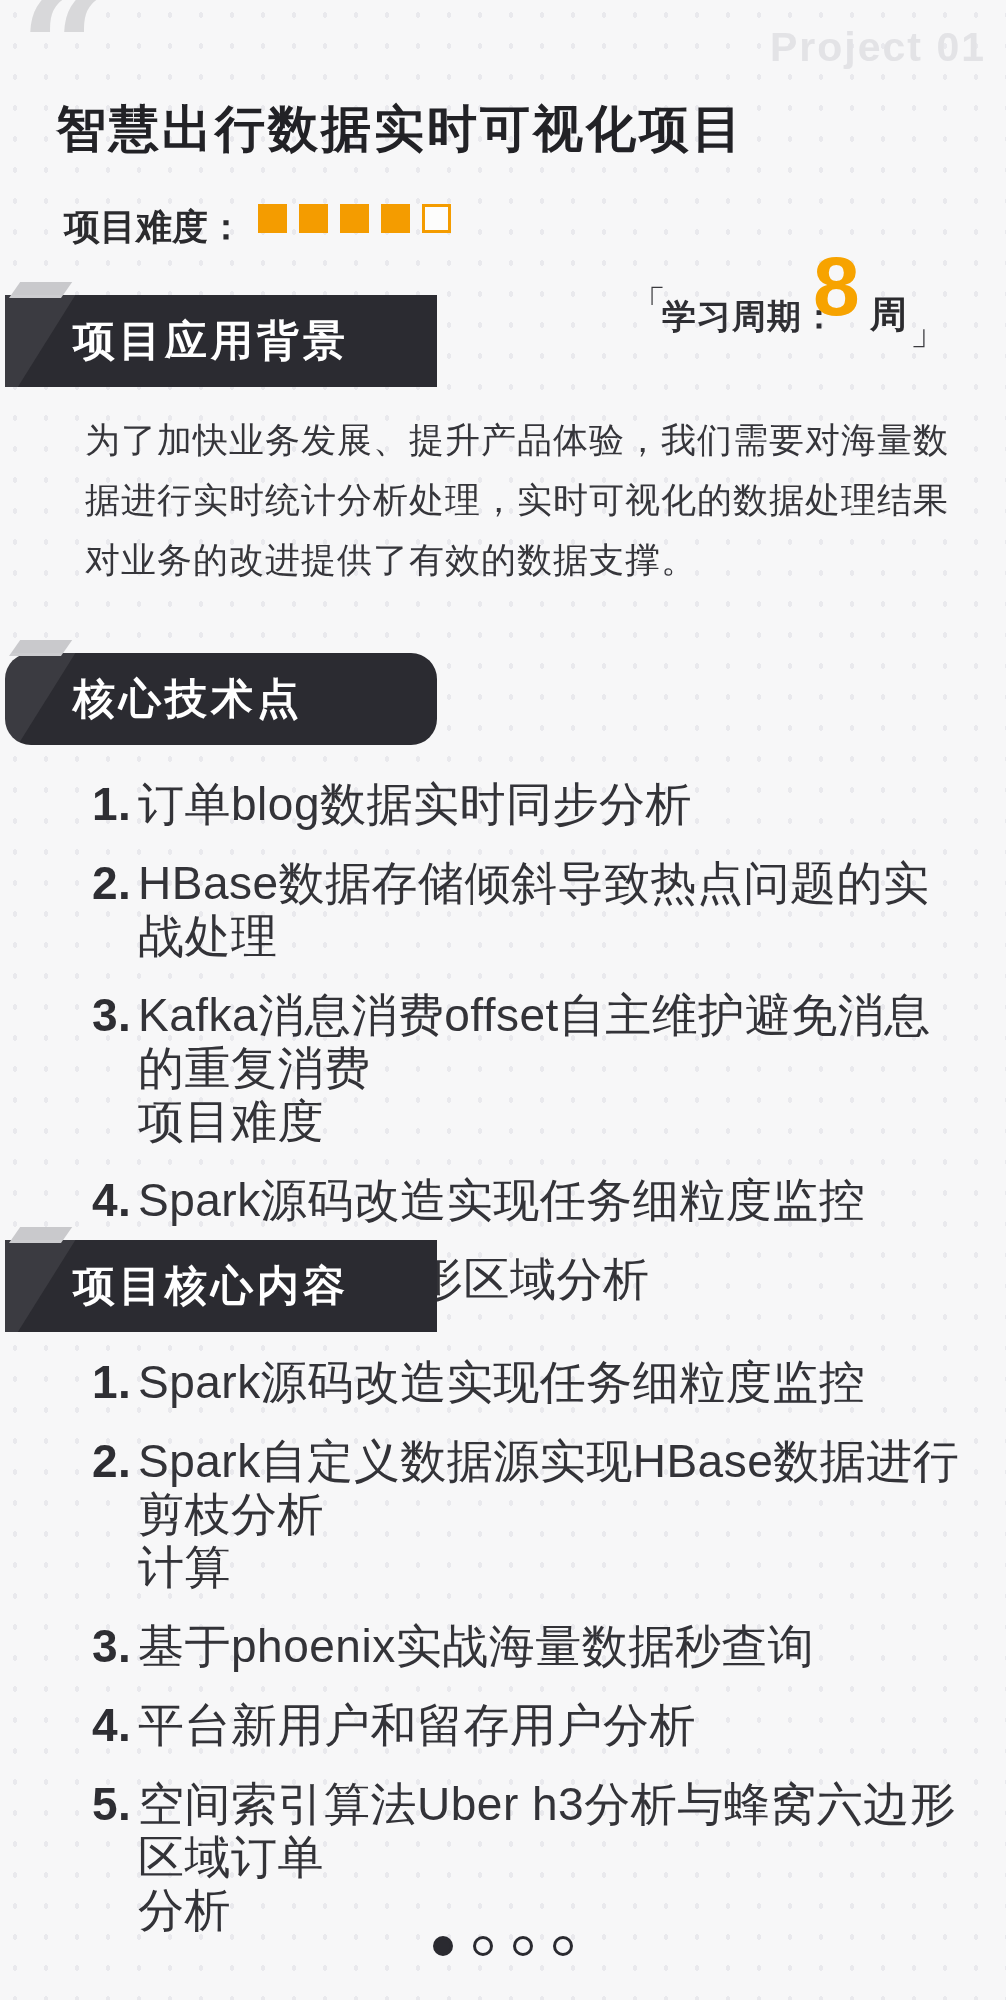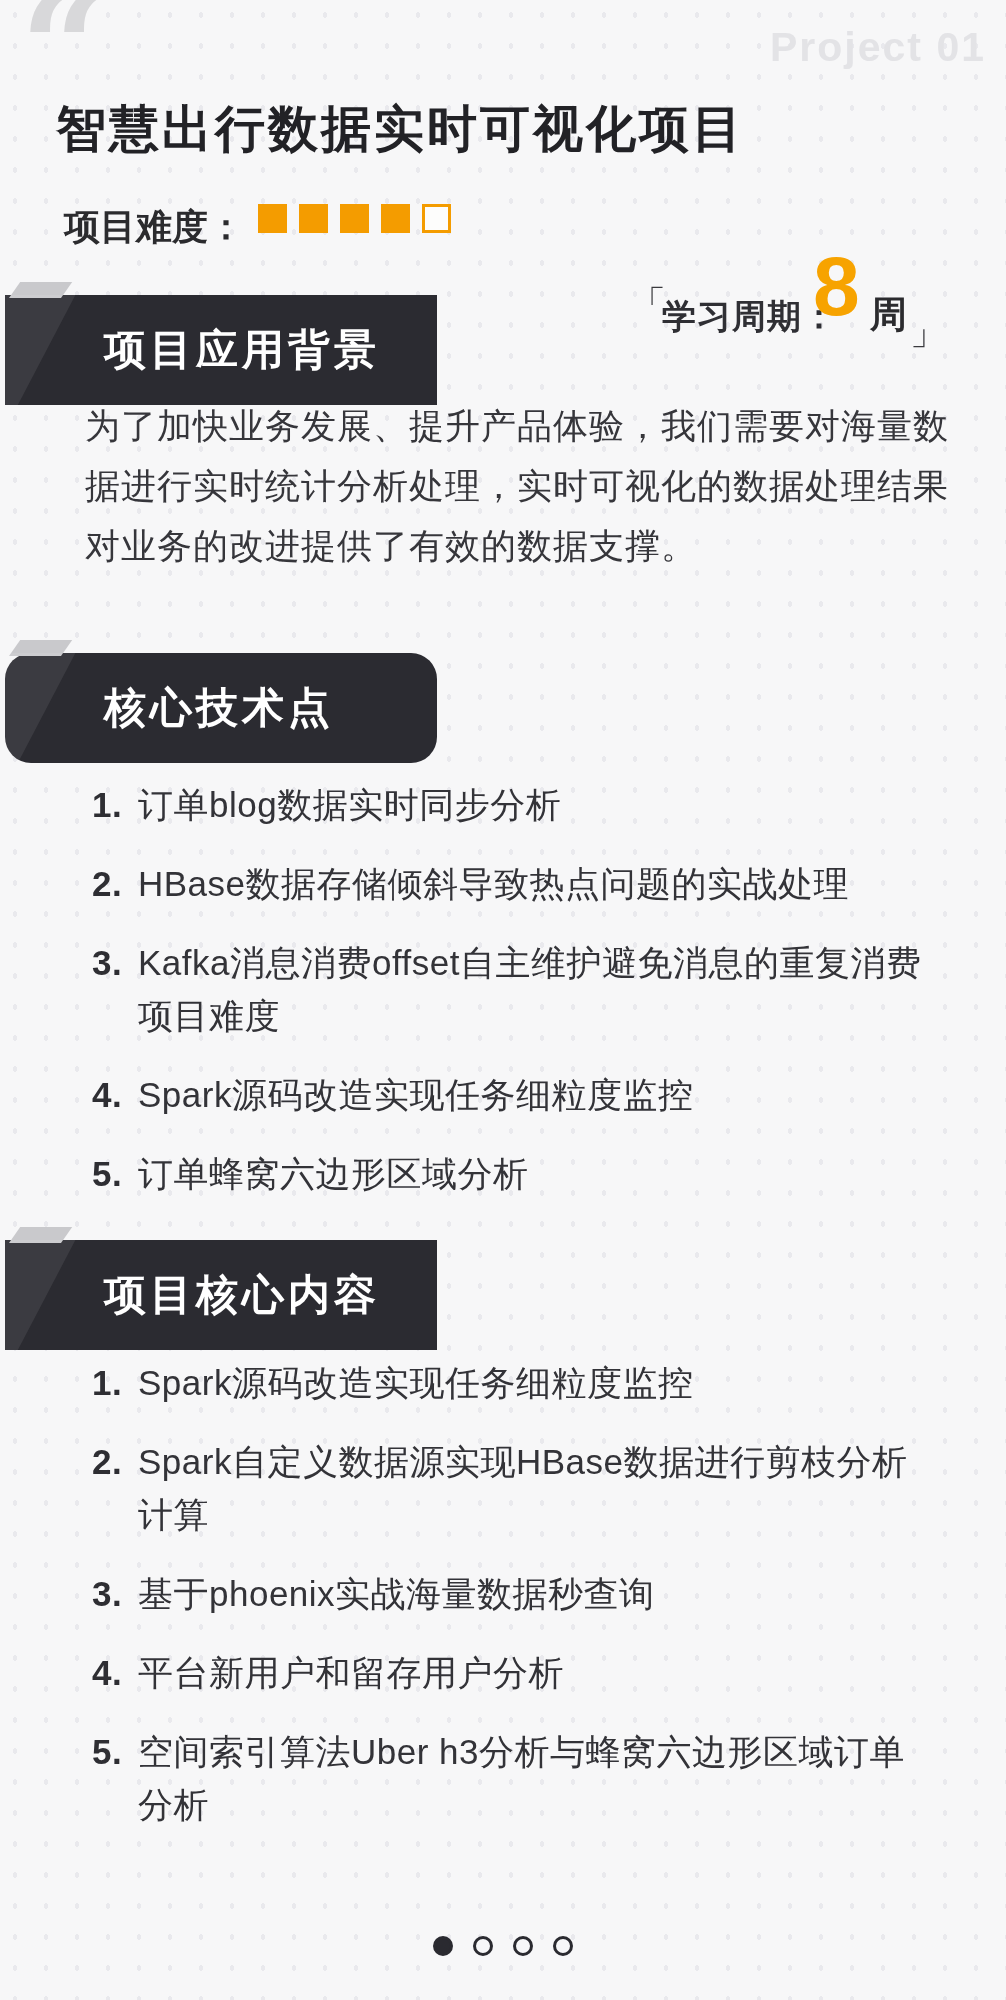--- a/index.html
+++ b/index.html
@@ -26,23 +26,23 @@
   }
   .difficulty-row{
     position:absolute;left:64px;top:198px;height:40px;
     display:flex;align-items:center;
   }
   .difficulty-label{font-size:36px;font-weight:600;color:#2b2b2e;margin-top:18px;}
   .difficulty-squares{display:flex;align-items:center;gap:12px;margin-left:14px;}
   .diff-square{width:29px;height:29px;background:#f49c00;display:inline-block;}
   .diff-square.empty{background:#fdfdfc;border:3px solid #f49c00;width:23px;height:23px;}
   .banner{
-    position:absolute;left:5px;width:432px;height:110px;
+    position:absolute;left:5px;width:432px;height:92px;
     background:#2b2b31;color:#ffffff;display:flex;align-items:center;
-    padding-left:99px;box-sizing:border-box;z-index:0;
+    padding-left:68px;box-sizing:border-box;z-index:0;
   }
   .banner::before{
     content:"";position:absolute;top:-13px;left:4px;width:52px;height:16px;
     background:#c9c9cc;transform:skewX(-35deg);transform-origin:bottom left;z-index:-1;
   }
   .banner::after{
     content:"";position:absolute;left:0;top:0;height:100%;width:80px;
     background:rgba(255,255,255,0.08);
     clip-path:polygon(0 0,88% 0,16% 100%,0 100%);
   }
@@ -50,33 +50,33 @@
   .banner-bg{top:295px;}
   .banner-tech{top:653px;border-radius:26px;}
   .banner-content{top:1240px;}
   .study-period{position:absolute;left:630px;top:246px;width:320px;height:110px;color:#2f2f34;}
   .sp-open{position:absolute;left:0px;top:34px;font-size:36px;color:#3a3a3e;}
   .sp-label{position:absolute;left:32px;top:48px;font-size:34px;font-weight:700;letter-spacing:1px;}
   .sp-value{position:absolute;left:183px;top:-8px;font-size:84px;font-weight:bold;color:#f7a300;}
   .sp-unit{position:absolute;left:240px;top:44px;font-size:37px;font-weight:bold;color:#2b2b2e;}
   .sp-close{position:absolute;left:280px;top:62px;font-size:36px;color:#3a3a3e;}
   .body-paragraph{
-    position:absolute;left:85px;top:396px;width:890px;
+    position:absolute;left:85px;top:410px;width:890px;
     font-size:35px;line-height:60px;color:#36363b;letter-spacing:1px;
     white-space:pre-line;
   }
   ol.feature-list{
     position:absolute;left:92px;margin:0;padding:0;width:870px;
     list-style:none;counter-reset:n;
   }
   .list-tech{top:778px;}
   .list-content{top:1356px;}
   ol.feature-list li{
     counter-increment:n;position:relative;padding-left:46px;
-    font-size:35px;line-height:53px;color:#333338;margin-bottom:26px;
+    font-size:46px;line-height:53px;color:#333338;margin-bottom:26px;
     letter-spacing:0.5px;
   }
   ol.feature-list li::before{
     content:counter(n) ".";position:absolute;left:0;top:0;
     font-weight:600;color:#2e2e33;
   }
   .li-text{white-space:pre-line;}
   .pagination{
     position:absolute;left:0;top:1936px;width:100%;
     display:flex;justify-content:center;gap:20px;

